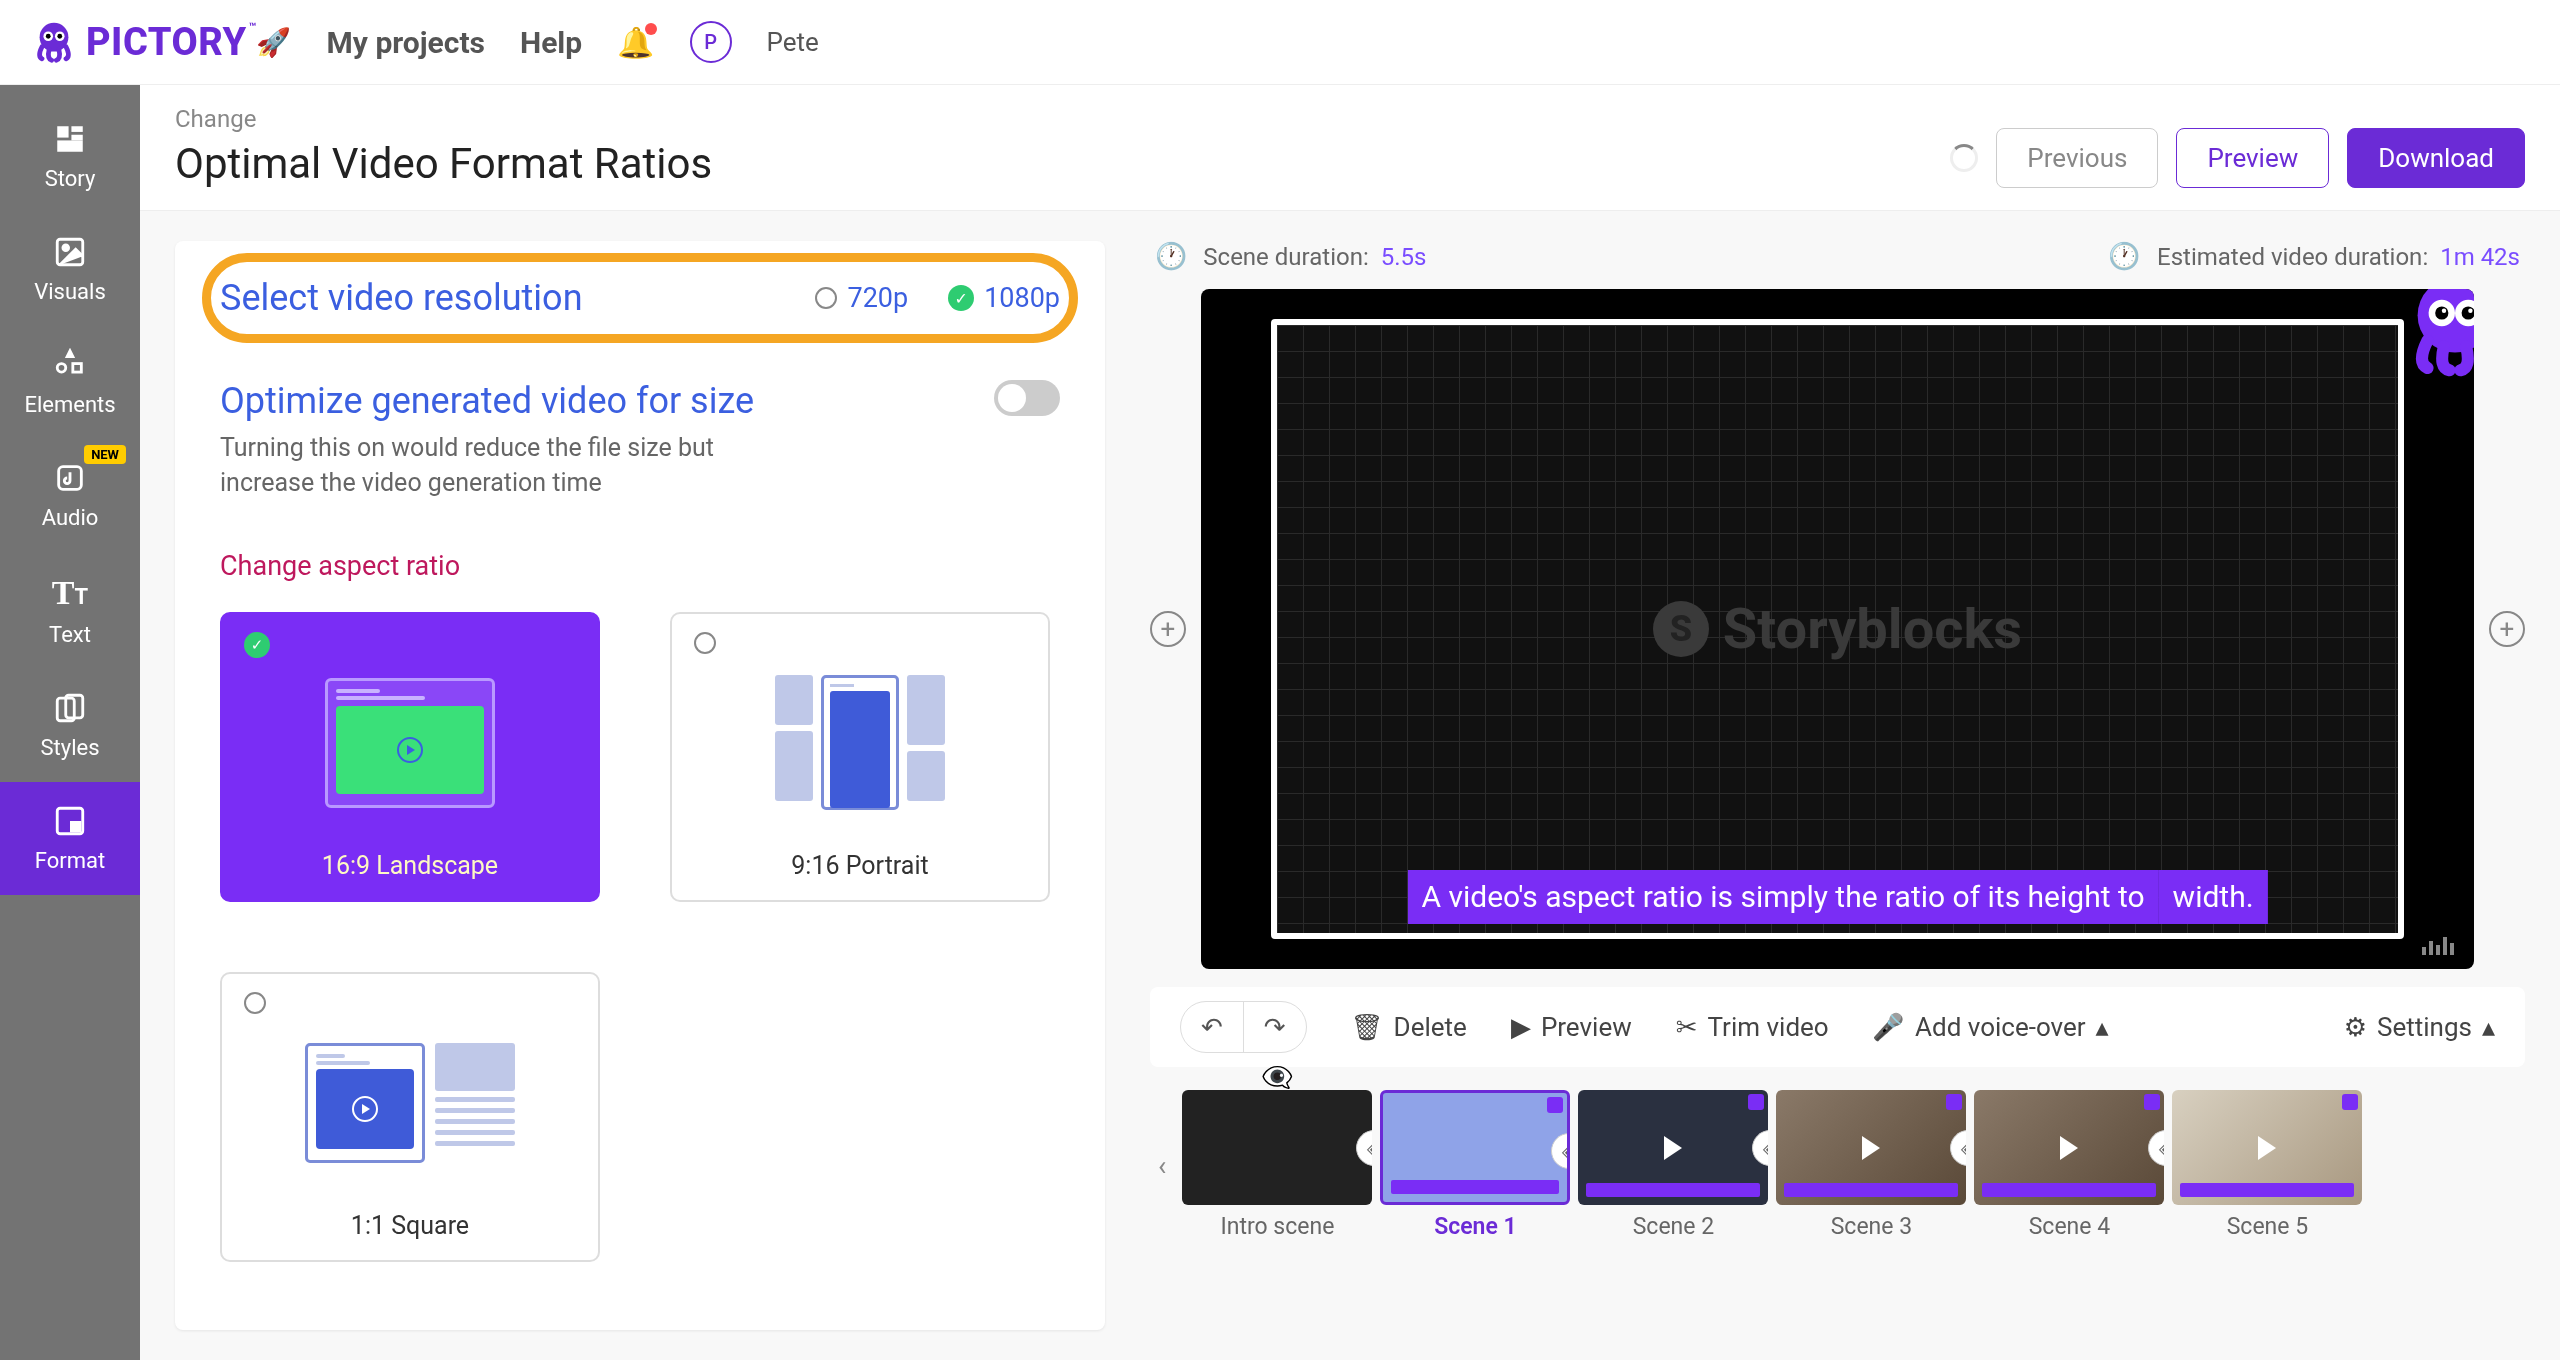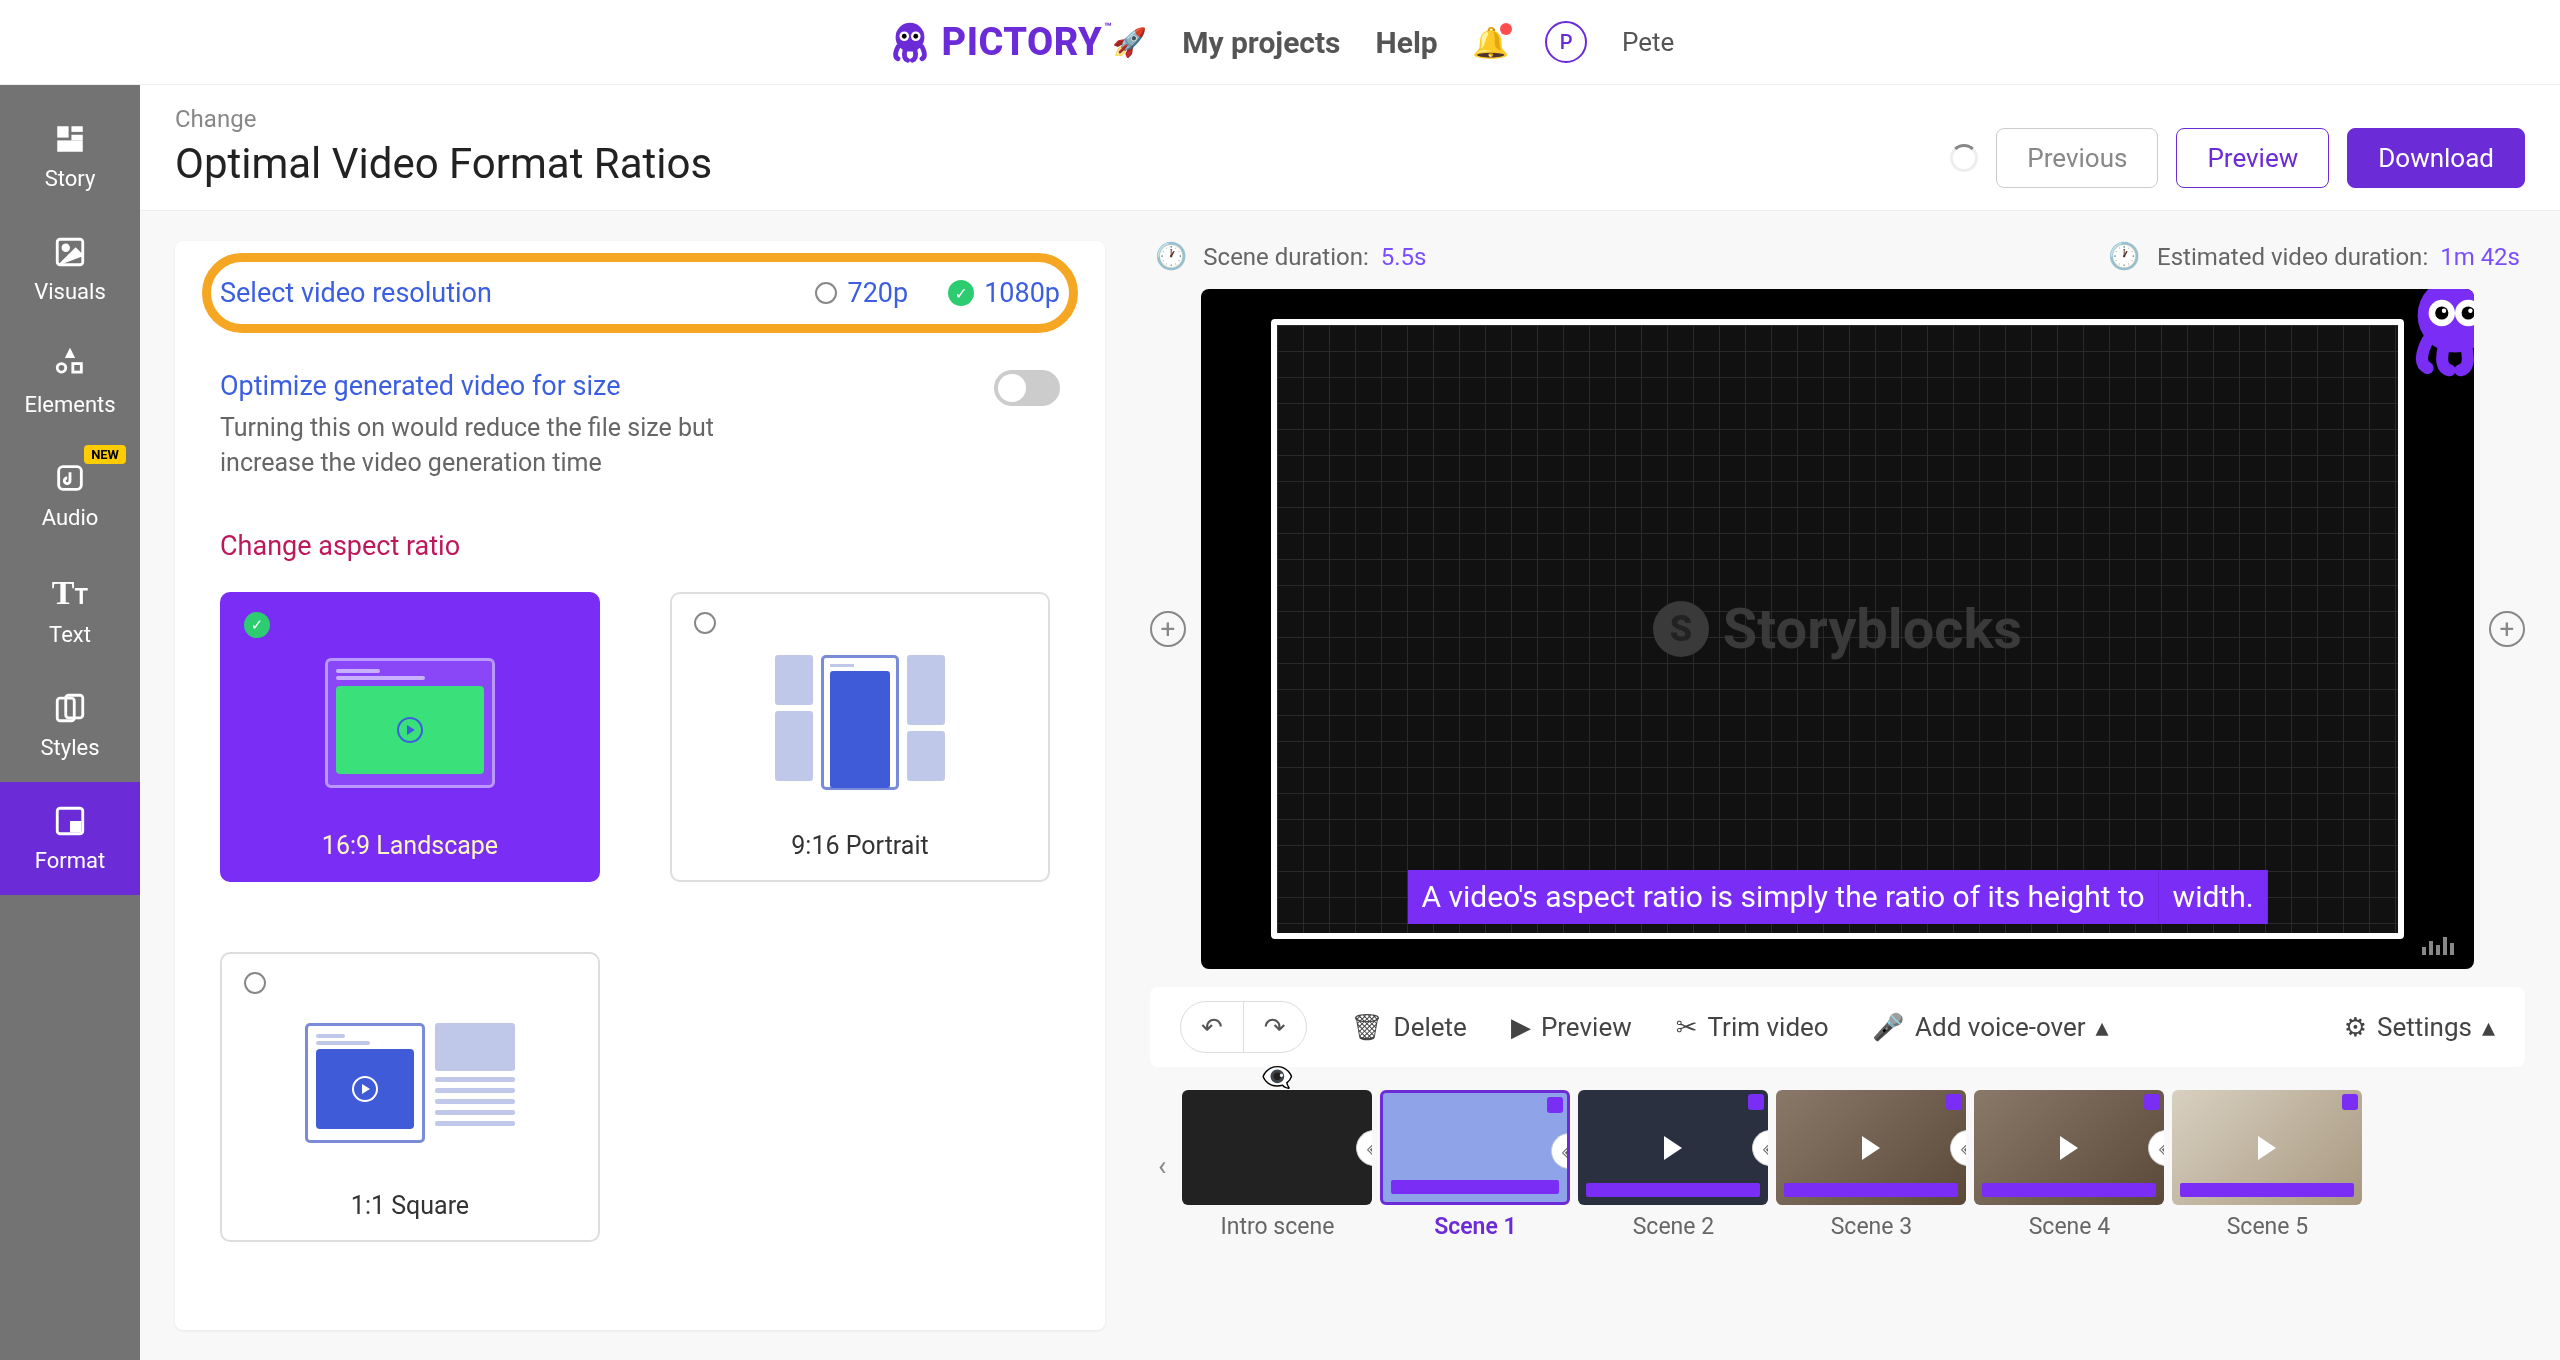--- a/index.html
+++ b/index.html
@@ -1,18 +1,18 @@
 <!DOCTYPE html>
 <html><head>
 <meta charset="utf-8">
 <style>
 * { margin: 0; padding: 0; box-sizing: border-box; font-family: -apple-system, BlinkMacSystemFont, 'Segoe UI', Roboto, Arial, sans-serif; }
 body { background: #fff; width: 2560px; height: 1360px; overflow: hidden; }
 
-.topbar { height: 85px; display: flex; align-items: center; justify-content: center; padding: 0 30px; border-bottom: 1px solid #eee; }
+.topbar { height: 85px; display: flex; align-items: center; justify-content: flex-start; padding: 0 30px; border-bottom: 1px solid #eee; }
 .logo-wrap { display: flex; align-items: center; gap: 8px; }
 .logo-octopus { width: 48px; height: 48px; position: relative; }
 .logo-text { font-size: 38px; font-weight: 800; color: #6B2BD6; letter-spacing: 0.5px; }
 .logo-tm { font-size: 12px; color: #6B2BD6; vertical-align: top; margin-left: 2px; }
 .topbar-right { display: flex; align-items: center; gap: 35px; }
 .topbar-link { color: #555; font-size: 30px; cursor: pointer; font-weight: bold; }
 .rocket-icon { font-size: 28px; color: #555; cursor: pointer; }
 .bell-wrap { position: relative; cursor: pointer; }
 .bell-icon { font-size: 30px; color: #7a4dff; }
 .bell-dot { position: absolute; top: -2px; right: -2px; width: 12px; height: 12px; background: #ff4d4d; border-radius: 50%; }
@@ -34,21 +34,21 @@
 .header-buttons { display: flex; gap: 18px; align-items: center; }
 .btn { padding: 14px 30px; font-size: 26px; border-radius: 8px; cursor: pointer; border: 1px solid #ccc; background: #fff; color: #888; }
 .btn.preview { border-color: #6B2BD6; color: #6B2BD6; }
 .btn.download { background: #6B2BD6; border-color: #6B2BD6; color: #fff; }
 .spinner { width: 28px; height: 28px; border: 3px solid #eee; border-top-color: #888; border-radius: 50%; }
 
 .workspace { flex: 1; display: flex; gap: 45px; padding: 30px 35px; overflow: hidden; }
 .format-panel { width: 930px; background: #fff; border-radius: 8px; padding: 30px 45px; box-shadow: 0 1px 3px rgba(0,0,0,0.08); }
 .resolution-row { display: flex; align-items: center; justify-content: space-between; position: relative; padding: 6px 0; }
 .resolution-row .highlight-ring { position: absolute; left: -18px; right: -18px; top: -18px; bottom: -18px; border: 9px solid #f5a623; border-radius: 50px; pointer-events: none; }
-.section-title { color: #3b5fe0; font-size: 27px; }
+.section-title { color: #3b5fe0; font-size: 36px; }
 .resolution-options { display: flex; gap: 40px; align-items: flex-start; }
 .res-opt { display: flex; align-items: center; gap: 10px; cursor: pointer; }
 .radio-o { width: 22px; height: 22px; border: 2px solid #888; border-radius: 50%; }
 .radio-chk { width: 26px; height: 26px; background: #2ecc71; border-radius: 50%; display: flex; align-items: center; justify-content: center; color: #fff; font-size: 16px; }
 .res-label { color: #3b5fe0; font-size: 27px; }
 
 .optimize-row { margin-top: 55px; display: flex; justify-content: space-between; align-items: flex-start; }
 .optimize-desc { color: #666; font-size: 25px; margin-top: 8px; line-height: 1.4; max-width: 520px; }
 .toggle { width: 66px; height: 36px; background: #ccc; border-radius: 18px; position: relative; cursor: pointer; }
 .toggle-knob { width: 28px; height: 28px; background: #fff; border-radius: 50%; position: absolute; top: 4px; left: 4px; }

